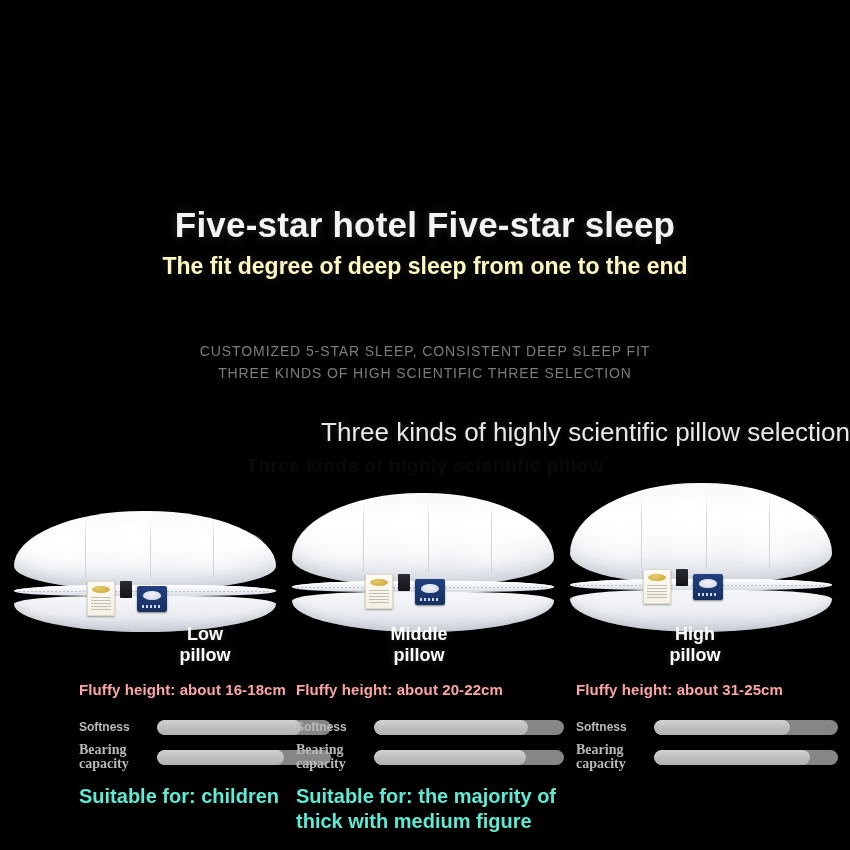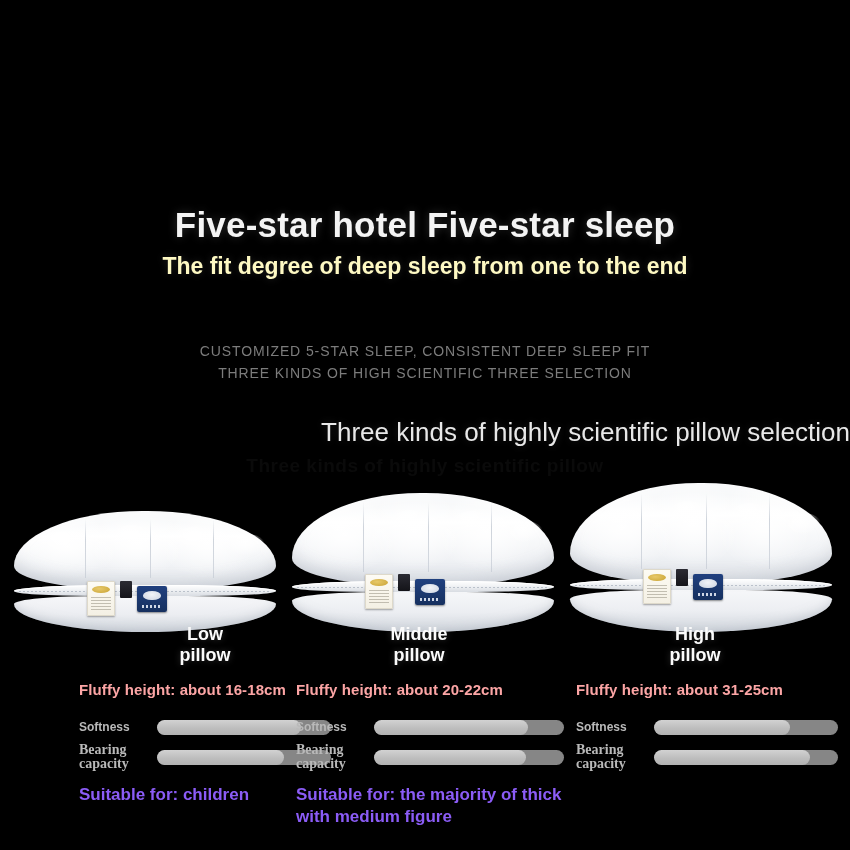--- a/index.html
+++ b/index.html
@@ -304,23 +304,23 @@
   }
   .meter-fill {
     position: absolute;
     left: 0; top: 0; bottom: 0;
     background: linear-gradient(180deg, #d2d2d2 0%, #bdbdbd 55%, #b2b2b2 100%);
     border-radius: 8px;
   }
 
   .spec-suitable {
     margin-top: 12px;
-    font-size: 17px;
-    font-weight: bold;
-    color: #8b5cf6;
+    font-size: 20px;
+    font-weight: bold;
+    color: #5eead4;
     line-height: 1.25;
   }
   .spec-col.c0 .spec-suitable { white-space: nowrap; }
 </style>
 </head>
 <body>
 
 <div class="stage">
 
   <div class="headline-block">

